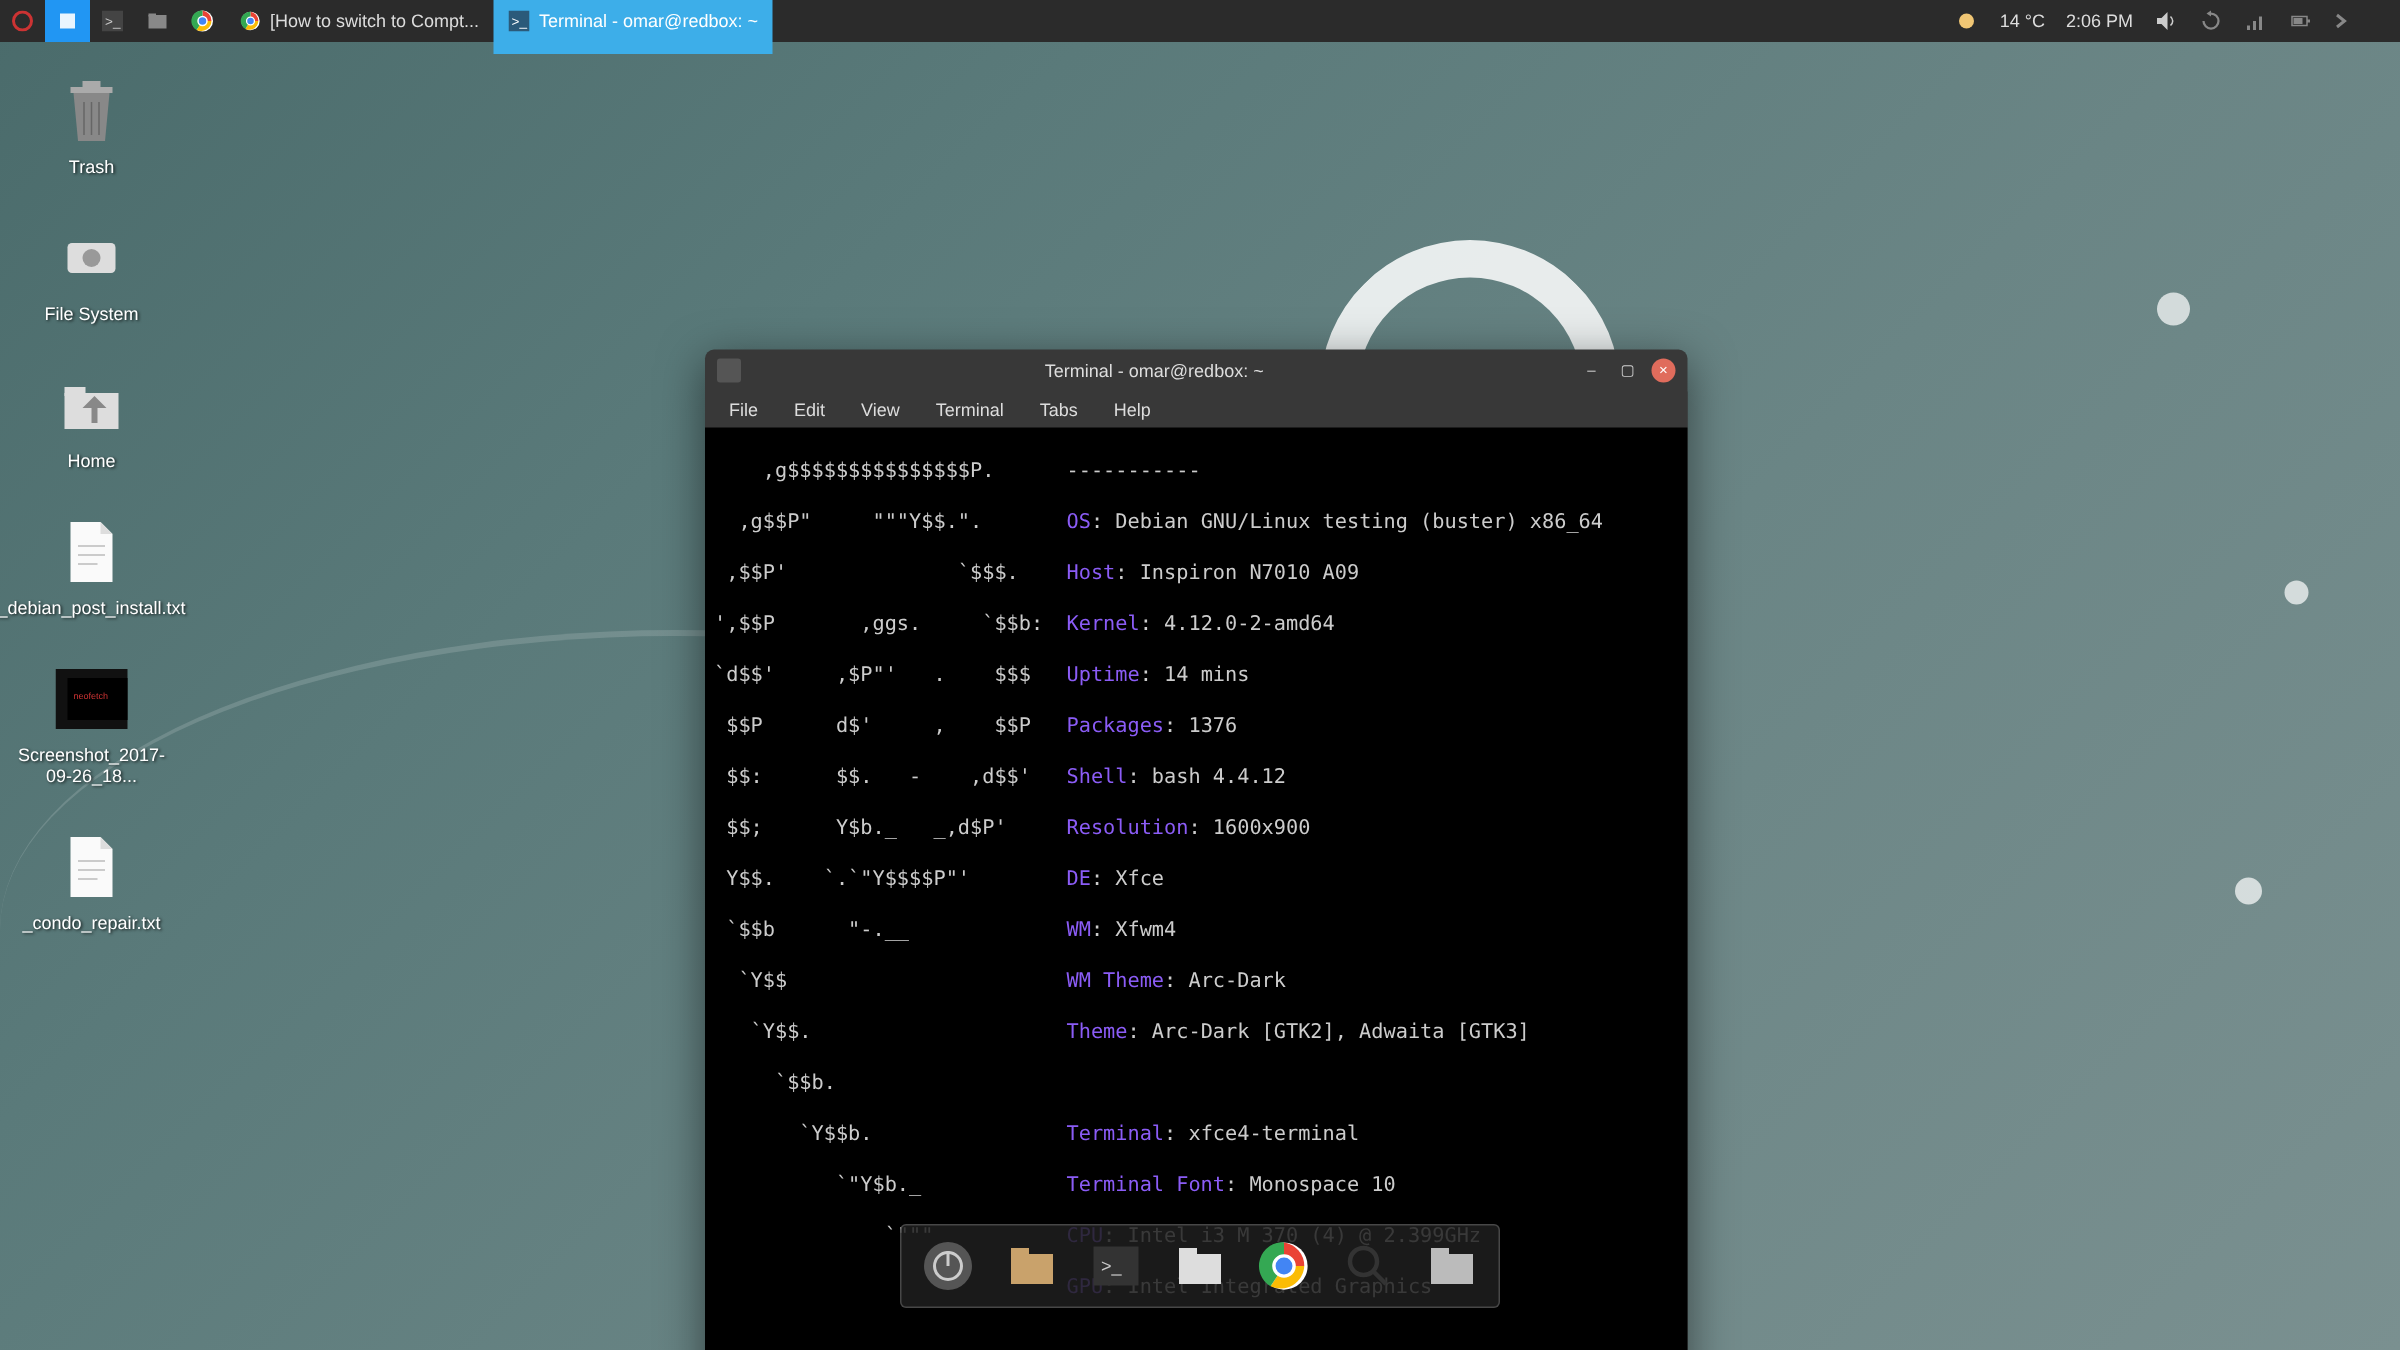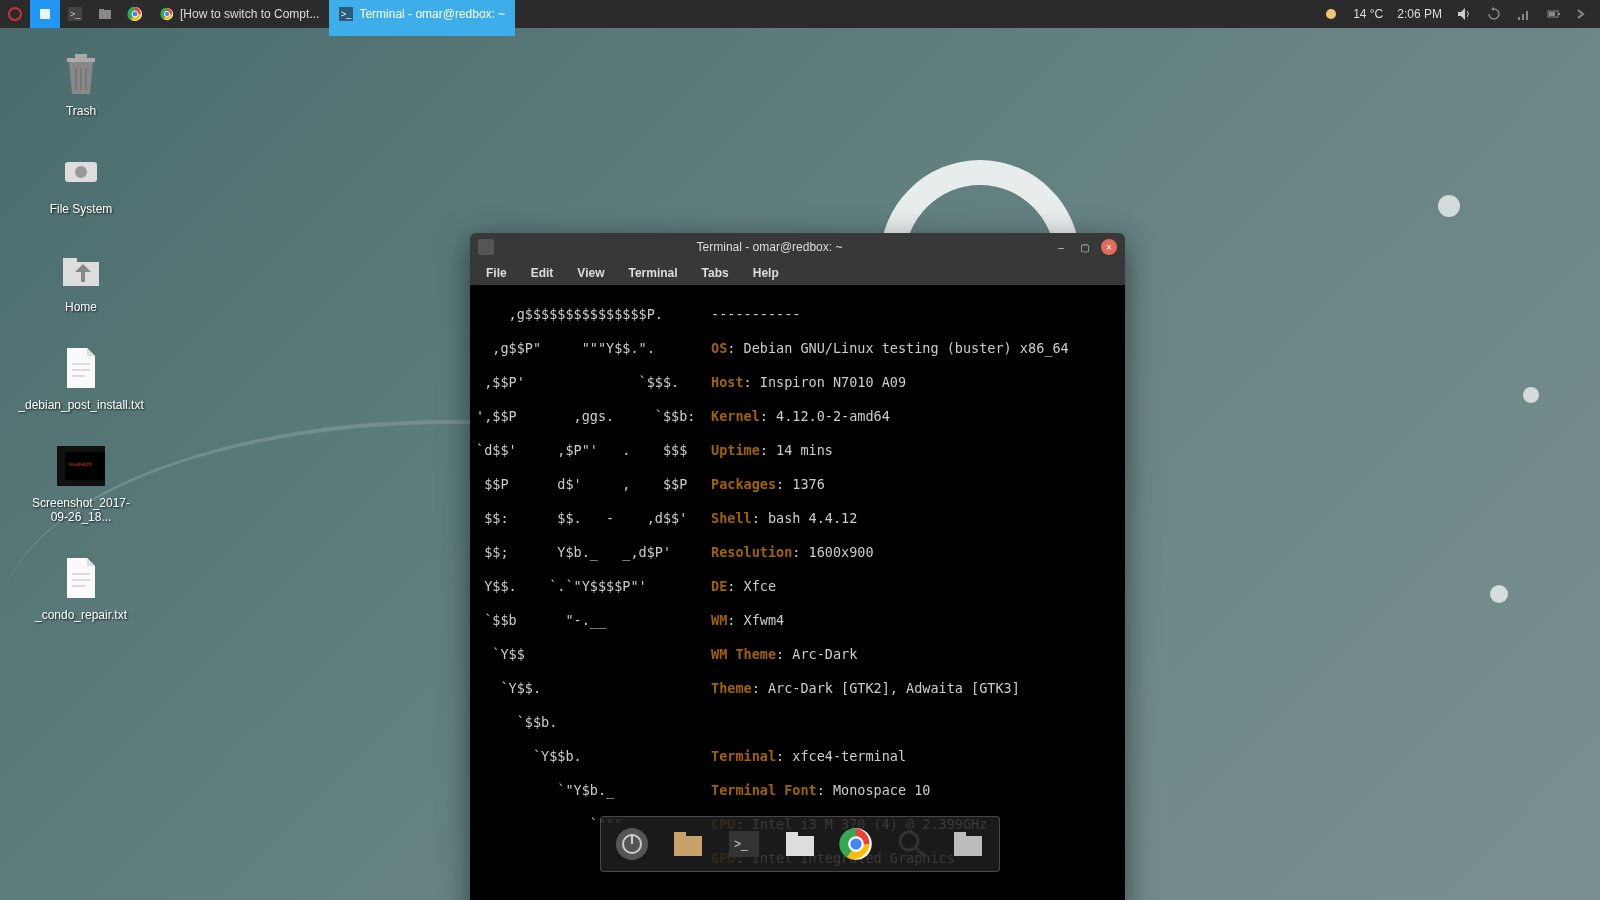--- a/index.html
+++ b/index.html
@@ -67,29 +67,29 @@
   overflow: hidden;
   white-space: nowrap;
 }
 .taskbar-item.active { background: #3daee9; color: #fff; }
 .taskbar-item .mini-icon { width: 14px; height: 14px; flex-shrink: 0; }
 .panel-right {
   margin-left: auto;
   display: flex;
   align-items: center;
   gap: 14px;
-  padding-right: 8px;
+  padding-right: 28px;
   justify-content: flex-end;
 }
 .tray-icon { width: 16px; height: 16px; display: inline-block; }
 
 .desktop-icons {
   position: absolute;
   top: 50px;
-  left: 36px;
+  left: 16px;
   display: flex;
   flex-direction: column;
   gap: 30px;
   color: #fff;
   font-size: 12px;
   text-shadow: 1px 1px 2px rgba(0,0,0,0.8);
 }
 .desktop-icon {
   display: flex;
   flex-direction: column;
@@ -141,38 +141,37 @@
 }
 .menubar {
   height: 24px;
   background: #383838;
   display: flex;
   align-items: center;
   padding: 0 6px;
   gap: 4px;
   color: #ddd;
   font-size: 12px;
-  font-weight: bold;
 }
 .menubar span {
   padding: 2px 10px;
   cursor: pointer;
 }
 .terminal-body {
   background: #000;
   padding: 4px 6px 10px 6px;
   font-family: "Monospace", monospace;
   font-size: 13.5px;
   line-height: 17px;
   color: #ccc;
   white-space: pre;
 }
 .term-line { display: flex; }
 .ascii-col { width: 235px; flex-shrink: 0; }
-.label { color: #a16207; font-weight: bold; }
+.label { color: #8b5cf6; font-weight: normal; }
 .user { color: #d54e53; font-weight: bold; }
 .host { color: #d54e53; font-weight: bold; }
 
 .dock {
   position: absolute;
   bottom: 28px;
   left: 50%;
   transform: translateX(-50%);
   background: rgba(30,30,30,0.85);
   border: 1px solid rgba(255,255,255,0.2);

